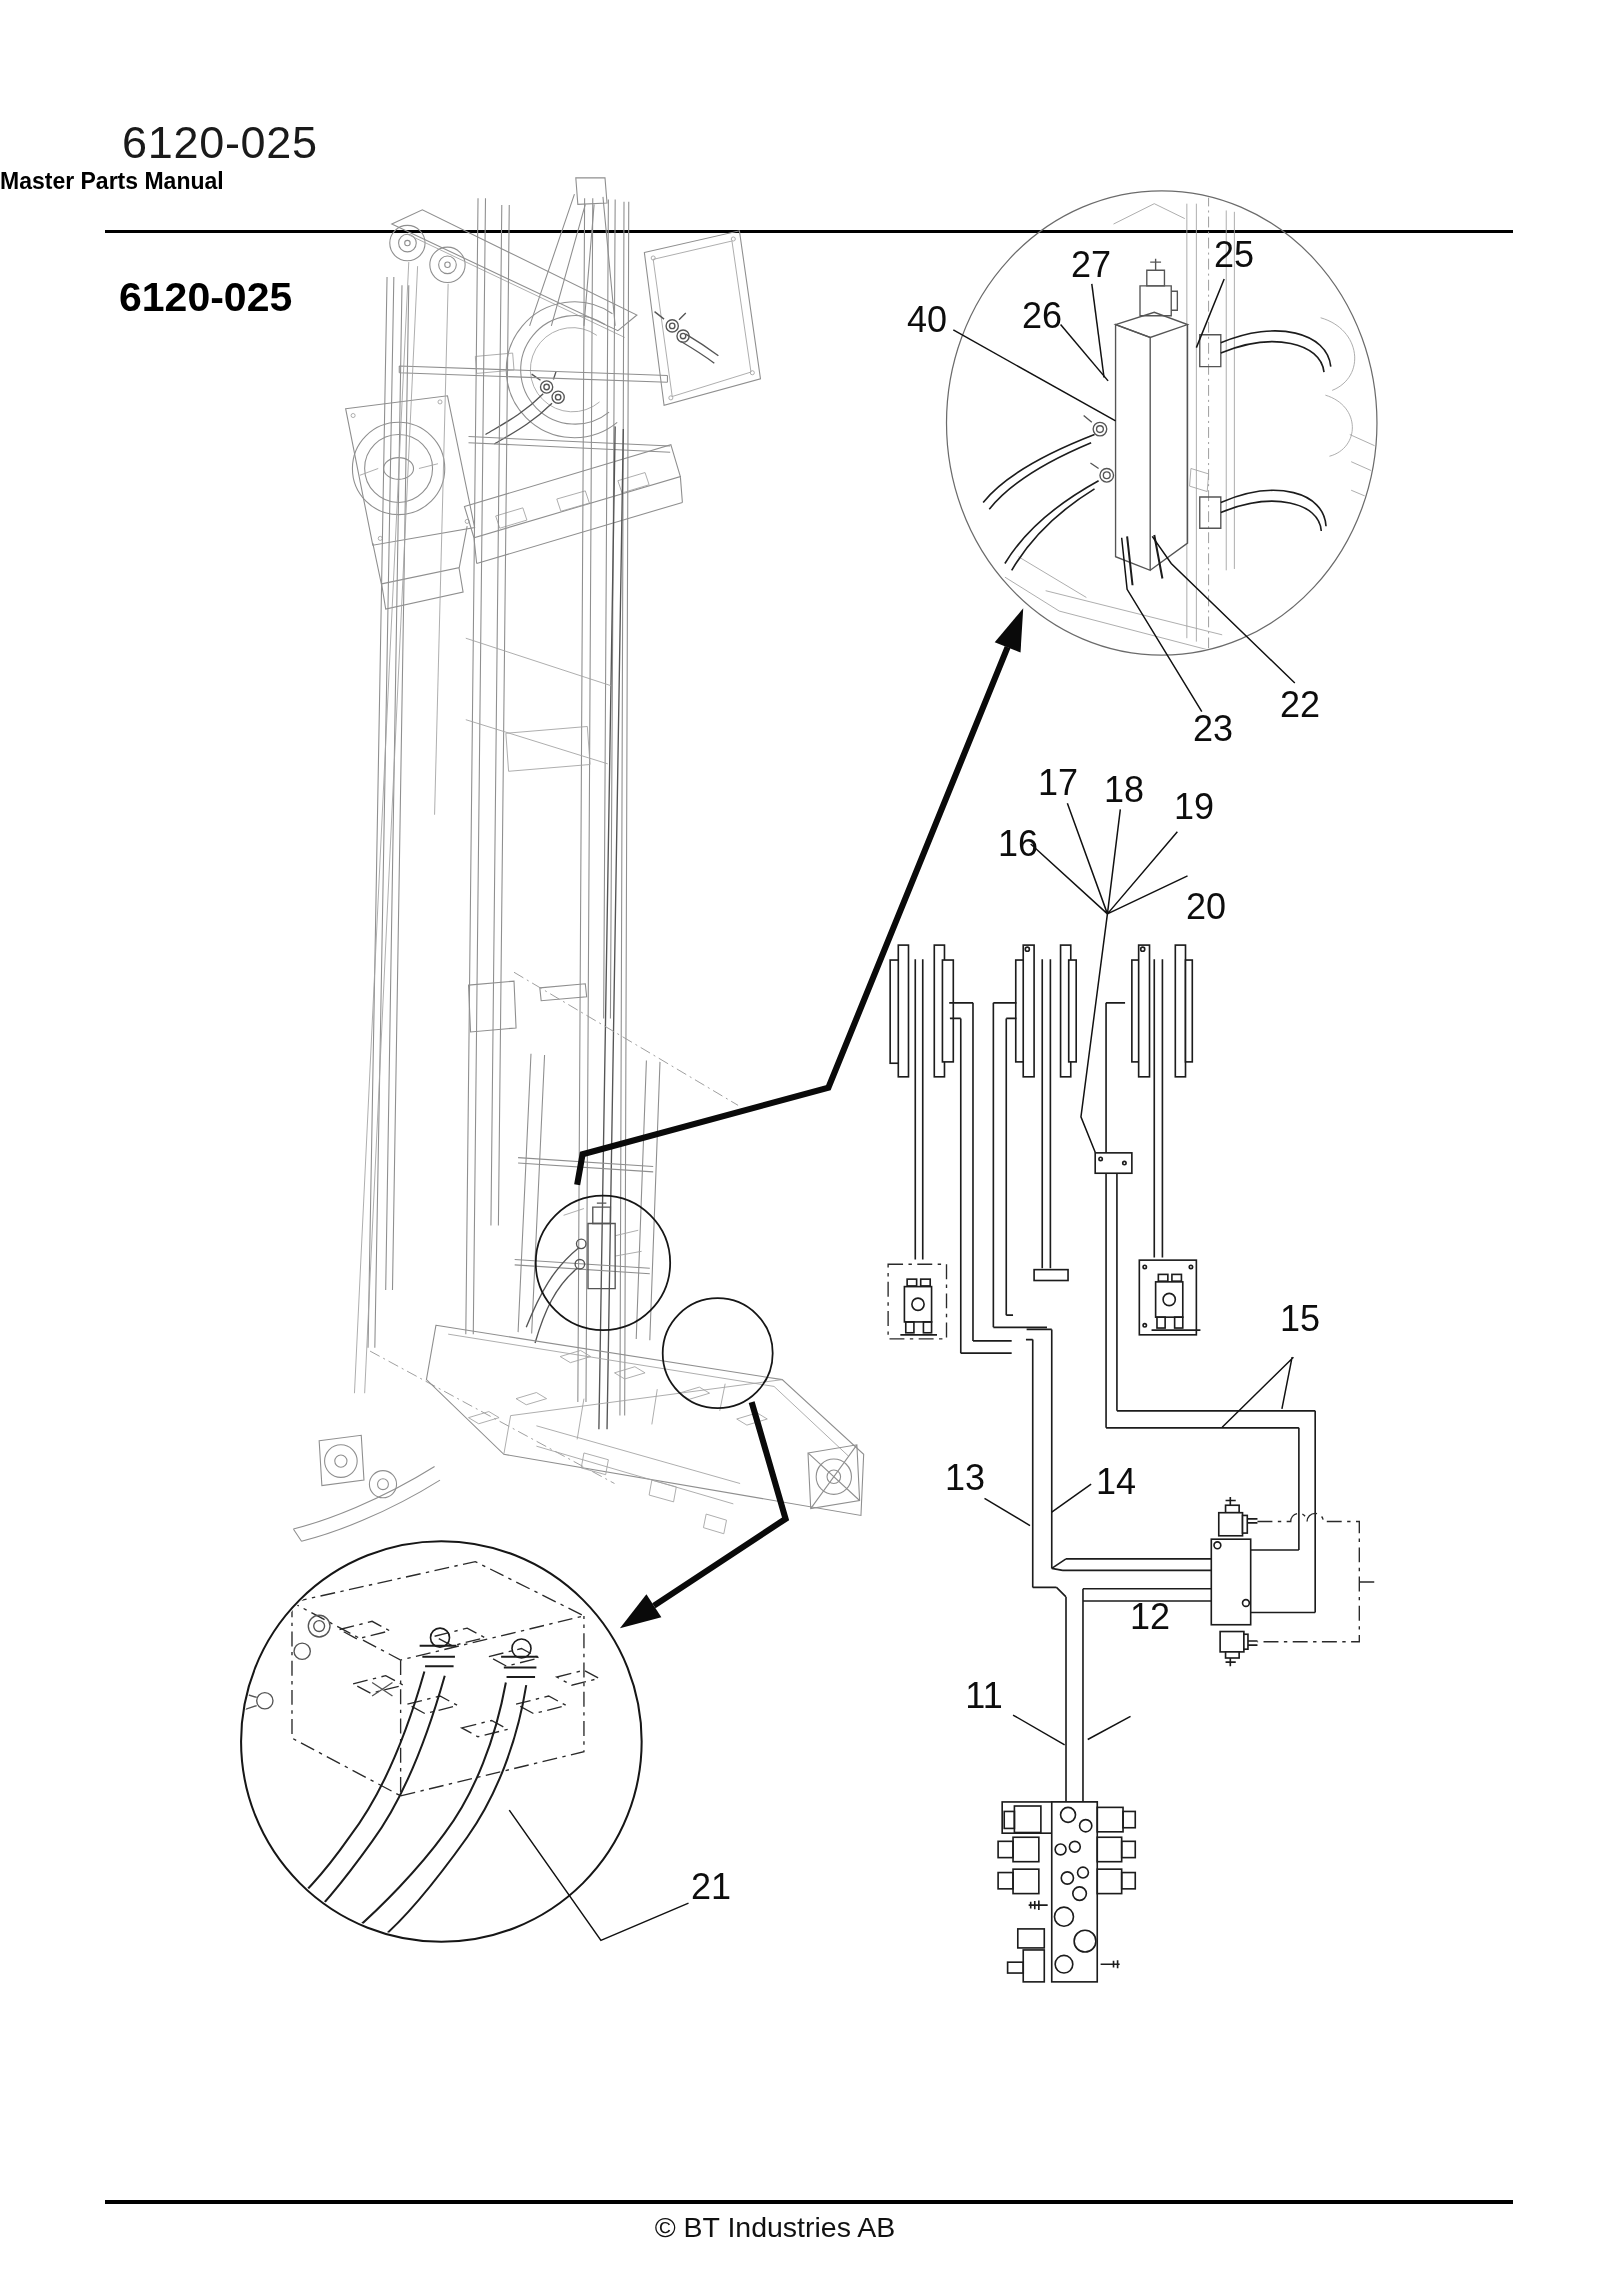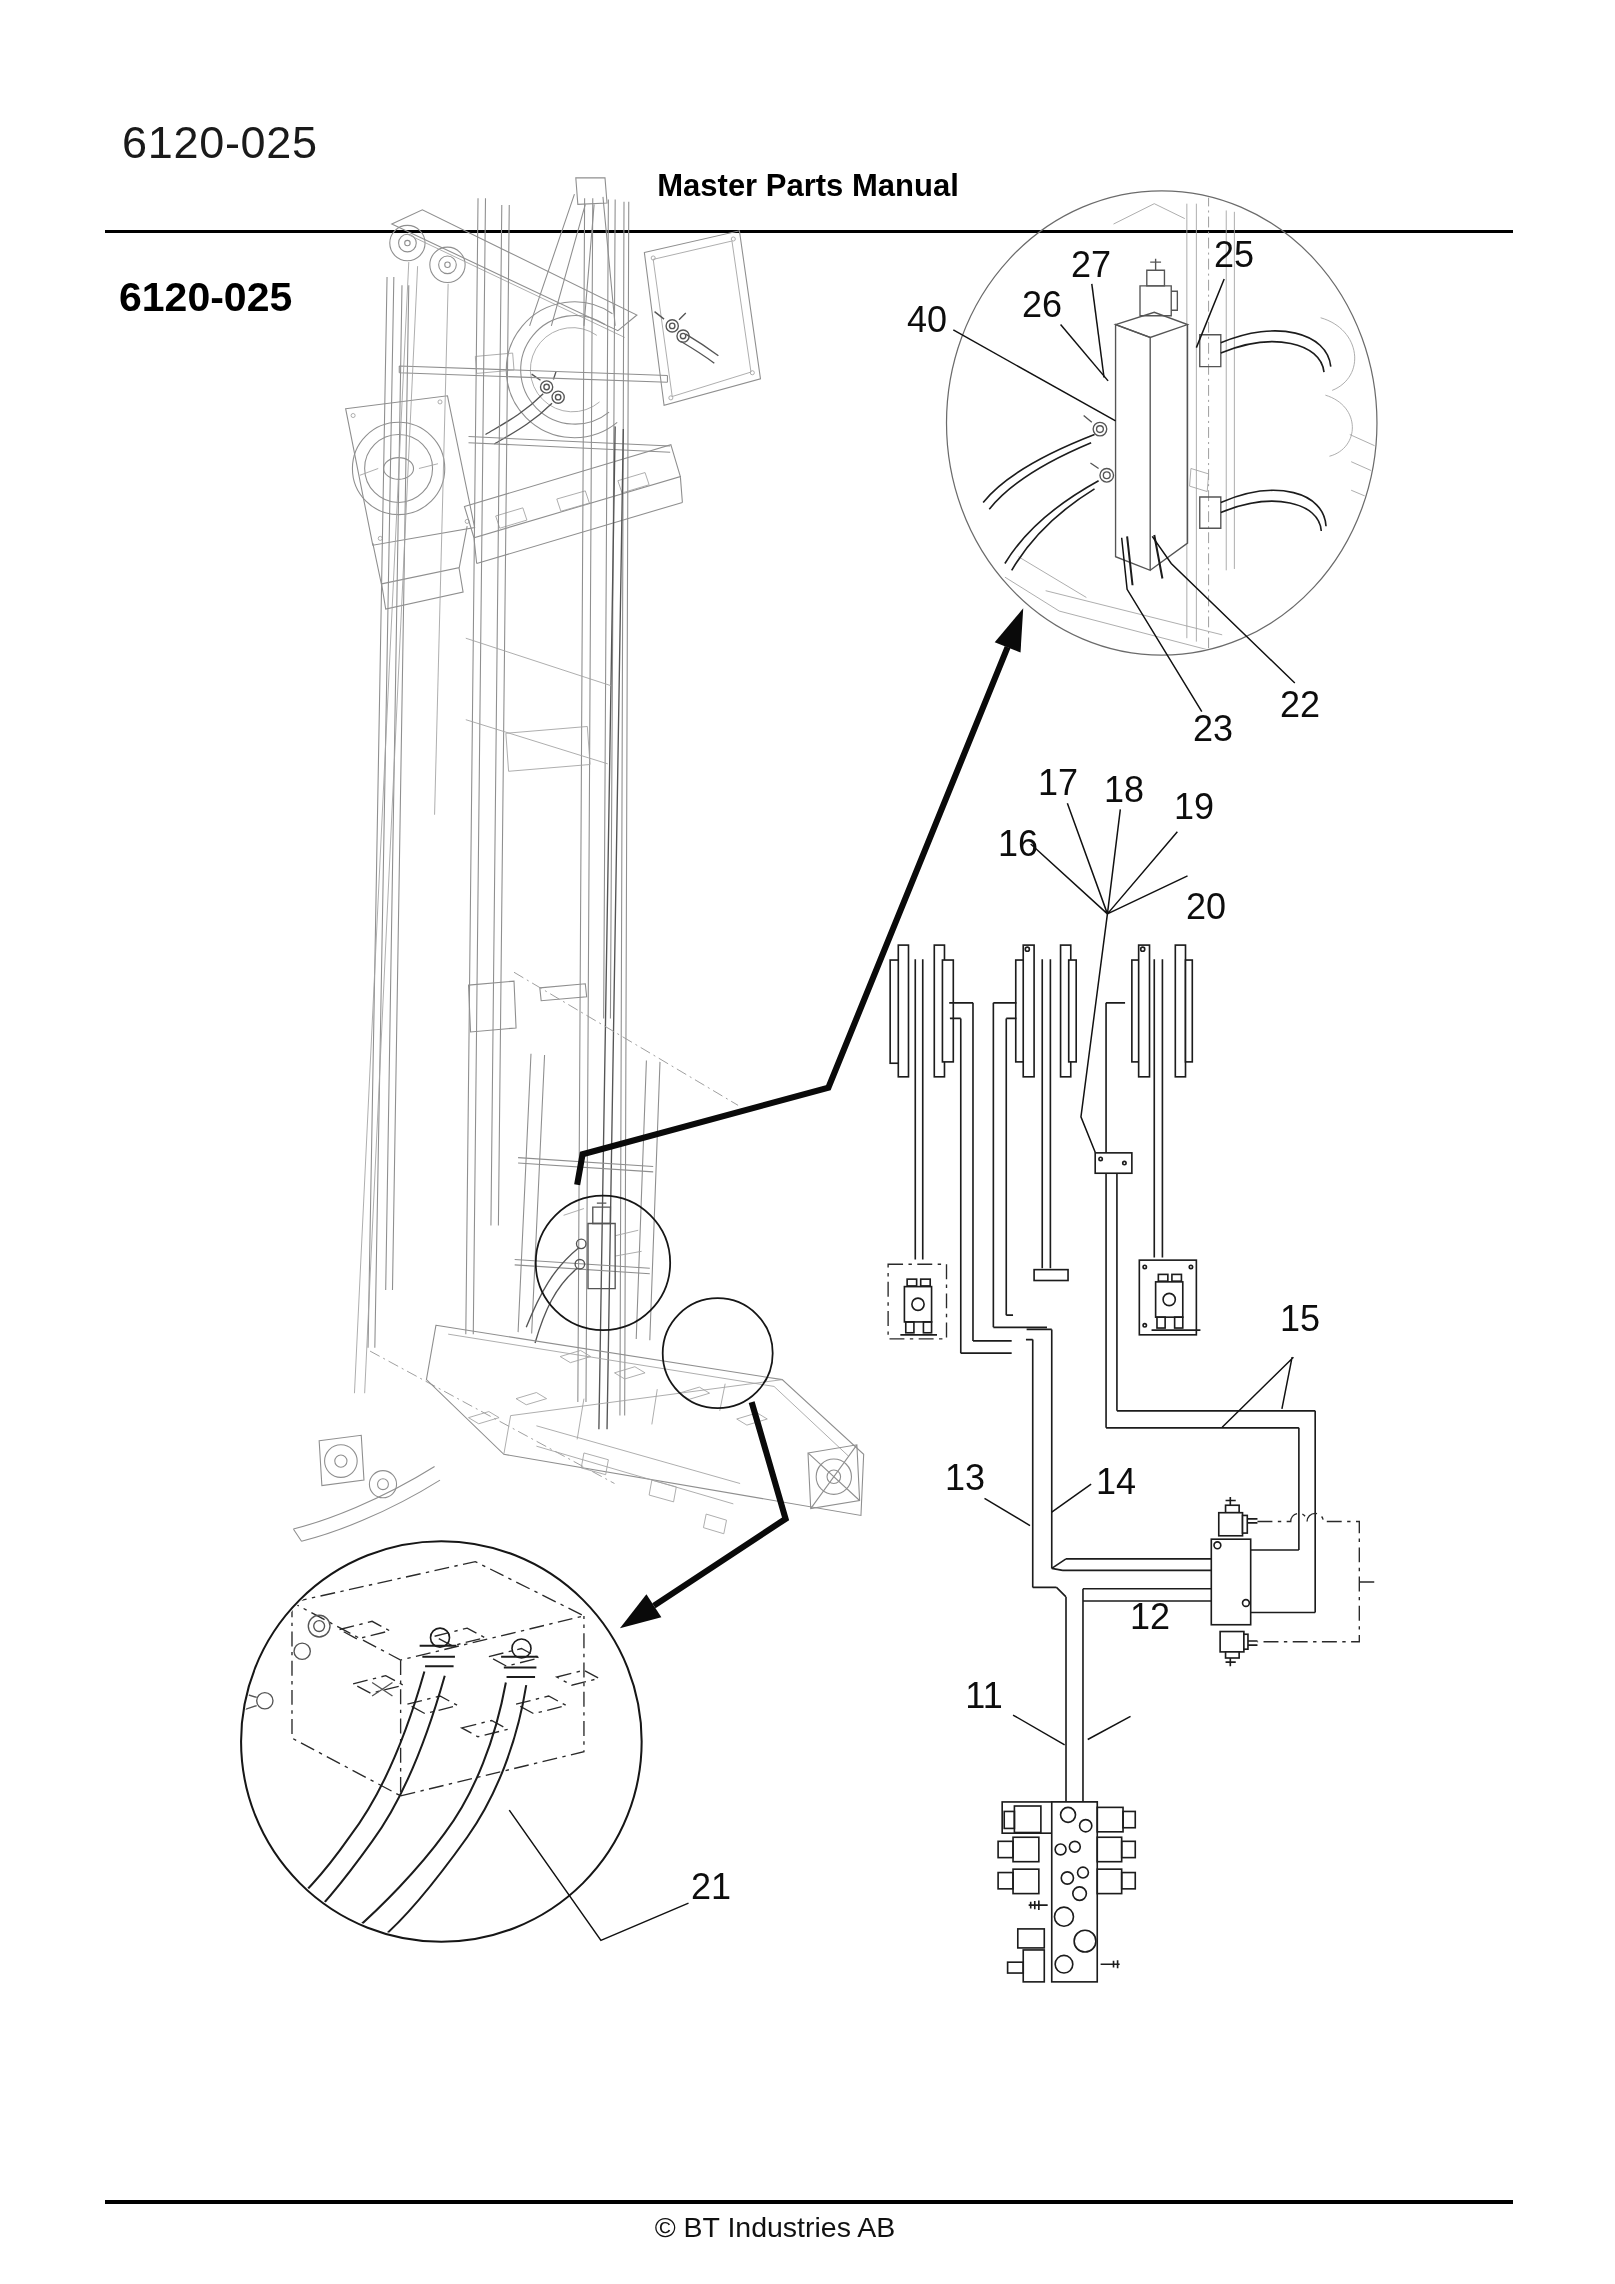--- a/index.html
+++ b/index.html
@@ -1,21 +1,21 @@
 <!DOCTYPE html>
 <html style="font-size:11px"><head>
 <meta charset="utf-8">
 <style>
   html,body{margin:0;padding:0;background:#e8e8e8;}
   #page{position:relative;width:1616px;height:2284px;background:#ffffff;overflow:hidden;
         font-family:"Liberation Sans",sans-serif;color:#111;}
   #art{position:absolute;left:0;top:0;width:1616px;height:2284px;}
   .hdr-left{position:absolute;left:122px;top:117px;font-size:45px;letter-spacing:0.7px;color:#1a1a1a;}
-  .hdr-center{position:absolute;left:0;top:168px;width:1616px;text-align:center;
-              font-size:31px;font-weight:bold;color:#000;}
+  .hdr-center{position:absolute;left:0;top:168px;width:1616px;text-align:left;
+              font-size:23px;font-weight:bold;color:#000;}
   .hdr-rule{position:absolute;left:105px;top:230px;width:1408px;height:3.4px;background:#000;}
   .sub-title{position:absolute;left:119px;top:274px;font-size:41px;font-weight:bold;color:#000;}
   .ftr-rule{position:absolute;left:105px;top:2200px;width:1408px;height:4.1px;background:#000;}
   .ftr-text{position:absolute;left:0;top:2211px;width:1550px;text-align:center;font-size:28.5px;color:#111;}
   .callout{position:absolute;transform:translate(-50%,-50%);font-size:36px;color:#0d0d0d;
            white-space:nowrap;line-height:1;}
   
   .lt{stroke:#8f8f8f;stroke-width:1.6;fill:none;}
   .lt2{stroke:#a3a3a3;stroke-width:1.3;fill:none;}
   .md{stroke:#555;stroke-width:2;fill:none;}
@@ -367,20 +367,20 @@
       <div class="callout" style="left: 1018px; top: 844px;">16</div>
       <div class="callout" style="left: 1058px; top: 783px;">17</div>
       <div class="callout" style="left: 1124px; top: 790px;">18</div>
       <div class="callout" style="left: 1194px; top: 807px;">19</div>
       <div class="callout" style="left: 1206px; top: 864px; margin-top: 43px;">20</div>
       <div class="callout" style="left: 711px; top: 1887px;">21</div>
       <div class="callout" style="left: 1300px; top: 705px;">22</div>
       <div class="callout" style="left: 1213px; top: 729px;">23</div>
       <div class="callout" style="left: 927px; top: 320px;">40</div>
       <div class="callout" style="left: 1234px; top: 255px;">25</div>
-      <div class="callout" style="left: 1042px; top: 305px;">26</div>
+      <div class="callout" style="left: 1042px; top: 316px;">26</div>
       <div class="callout" style="left: 1091px; top: 265px;">27</div>
     </div>
 
   <div class="ftr-rule"></div>
   <div class="ftr-text">© BT Industries AB</div>
 </div>
 
 
 </body></html>

